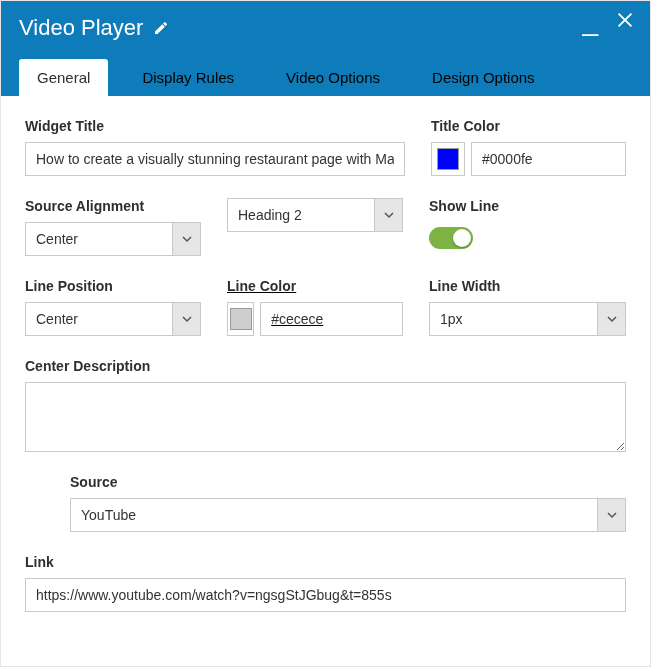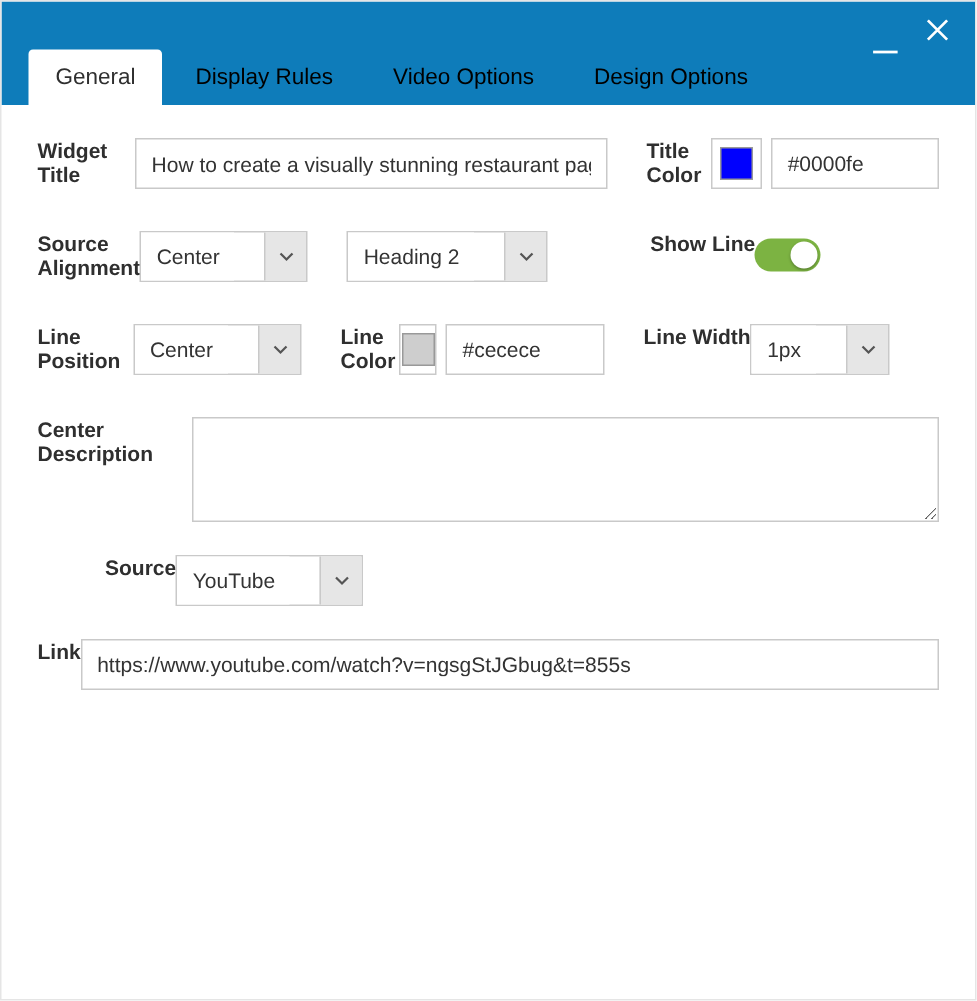--- a/index.html
+++ b/index.html
@@ -11,38 +11,38 @@
     padding: 14px 18px 0 18px;
     position: relative;
   }
   .title-row { display: flex; align-items: center; gap: 10px; }
   .title-text { font-size: 22px; font-weight: 300; }
   .edit-icon { width: 16px; height: 16px; }
   .min-icon { position: absolute; right: 52px; top: 20px; font-size: 28px; color: #fff; cursor: pointer; line-height: 0; }
   .close-icon { position: absolute; right: 14px; top: 8px; cursor: pointer; }
   .close-icon svg { width: 22px; height: 22px; stroke: #fff; stroke-width: 2; }
 
-  .tabs { display: flex; gap: 4px; margin-top: 18px; }
+  .tabs { display: flex; gap: 16px; margin-top: 18px; }
   .tab {
     padding: 10px 18px;
     font-size: 15px;
     color: #000000;
     cursor: pointer;
     border-radius: 3px 3px 0 0;
   }
   .tab.active { background: #fff; color: #2f2f2f; }
 
   .body {
     height: 545px;
     overflow-y: scroll;
     padding: 22px 24px 30px 24px;
   }
 
   .row { display: flex; gap: 26px; margin-bottom: 22px; }
-  .field { display: flex; }
+  .field { display: flex; flex-direction: column; }
   .field label { font-size: 14px; color: #2f2f2f; font-weight: 600; margin-bottom: 8px; }
   .flex1 { flex: 1; }
 
   input[type=text], .text-like {
     height: 34px;
     border: 1px solid #c9c9c9;
     background: #fff;
     padding: 0 10px;
     font-size: 14px;
     color: #333;
@@ -88,20 +88,28 @@
   }
 
   ::-webkit-scrollbar { width: 16px; }
   ::-webkit-scrollbar-track { background: #f1f1f1; }
   ::-webkit-scrollbar-thumb { background: #c4c4c4; border: 3px solid #f1f1f1; border-radius: 8px; }
 </style>
 </head>
 <body>
 
 <div class="header">
+  <div class="title-row">
+    <span class="title-text">Video Player</span>
+    <span class="edit-icon">
+      <svg viewBox="0 0 24 24" fill="#fff">
+          <path d="M3 17.25V21h3.75L17.81 9.94l-3.75-3.75L3 17.25zM20.71 7.04a1 1 0 0 0 0-1.41l-2.34-2.34a1 1 0 0 0-1.41 0l-1.83 1.83 3.75 3.75 1.83-1.83z"></path>
+        </svg>
+    </span>
+  </div>
   <span class="min-icon">_</span>
   <span class="close-icon">
     <svg viewBox="0 0 24 24" fill="none">
         <path d="M5 5l14 14M19 5L5 19"></path>
       </svg>
   </span>
 
   <div class="tabs">
     <div class="tab active">General</div>
     <div class="tab">Display Rules</div>
@@ -163,21 +171,21 @@
       <label>Line Position</label>
       <div class="select">
         <div class="sel-value">Center</div>
         <div class="sel-btn">
             <svg viewBox="0 0 10 10">
               <path d="M1 3l4 4 4-4" fill="none" stroke="#555" stroke-width="1.5"></path>
             </svg>
           </div>
       </div>
     </div>
-    <div class="field" style="flex: 0 0 176px;">
+    <div class="field" style="flex: 0 0 176px; text-decoration: underline;">
       <label>Line Color</label>
       <div class="color-field">
         <div class="swatch-wrap">
           <div class="swatch" style="background:#cecece"></div>
         </div>
         <input type="text" style="width: 100%;" value="#cecece">
       </div>
     </div>
     <div class="field flex1">
       <label>Line Width</label>

